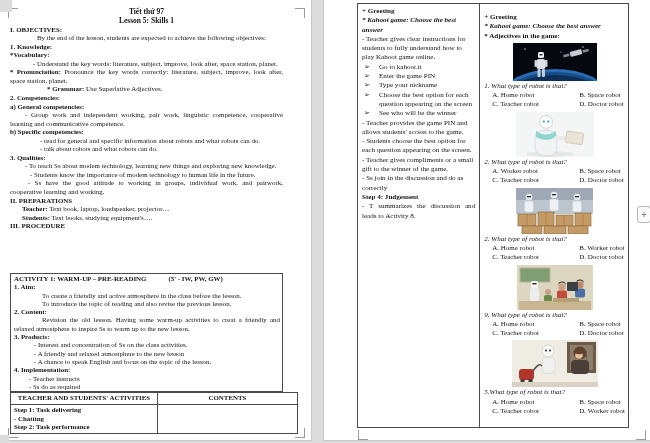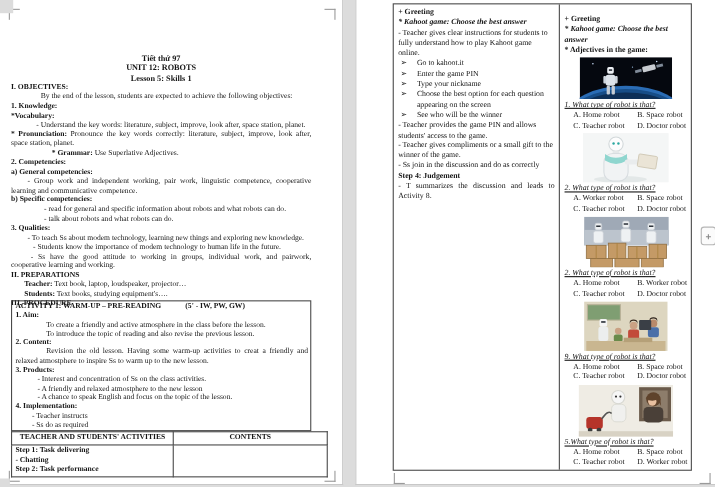--- a/index.html
+++ b/index.html
@@ -10,21 +10,21 @@
   #pgL{left:0;width:312px;border-left:none;border-top:none;}
   #pgR{left:323px;width:327px;border-right:none;border-top:none;}
   .corner{position:absolute;background:#dcdcdc;}
   .mk{position:absolute;width:9px;height:9px;}
   .mk.tl{border-top:1px solid #9a9a9a;border-left:1px solid #9a9a9a;}
   .mk.tr{border-top:1px solid #9a9a9a;border-right:1px solid #9a9a9a;}
   .mk.bl{border-bottom:1px solid #9a9a9a;border-left:1px solid #9a9a9a;}
   .mk.br{border-bottom:1px solid #9a9a9a;border-right:1px solid #9a9a9a;}
 
   
-  .lpad{padding:7px 0 0 10px;width:273px;margin-top:41px;}
+  .lpad{padding:7px 0 0 10px;width:273px;}
   p{margin:0;font-size:6.9px;line-height:8.55px;}
   .tl{font-weight:bold;text-align:center;font-size:7.5px;line-height:9.3px;}
   .b{font-weight:bold;}
   .bi{font-weight:bold;font-style:italic;}
   .j{text-align:justify;}
   .i12{text-indent:12px}.i15{text-indent:15px}.i18{text-indent:18px}.i20{text-indent:20px}
   .i23{text-indent:23px}.i27{text-indent:27px}.i28{text-indent:28px}.i30{text-indent:30px}.i37{text-indent:37px}
   .abox{position:absolute;left:10px;top:273px;width:273px;height:119px;box-sizing:border-box;
         border:1px solid #4a4a4a;padding:1px 2px 0 3px;}
   .abox p{line-height:8.3px;}
@@ -38,35 +38,34 @@
   
   .rtab{position:absolute;left:33px;top:3px;width:272px;height:425px;box-sizing:border-box;
         border:1px solid #4a4a4a;display:flex;}
   .rcolA{width:152px;box-sizing:border-box;border-right:1px solid #4a4a4a;padding:3px 4px 0 4px;}
   .rcolA p{font-size:7.1px;line-height:9.3px;}
   .rcolB{flex:1;box-sizing:border-box;padding:9px 3px 0 4px;}
   .rcolB p{font-size:7.1px;line-height:9.3px;}
   .blt{display:flex;}
   .bch{flex:none;width:17px;padding-left:2px;box-sizing:border-box;}
   .qimg{display:block;margin:2px auto 1px;}
-  .qline{font-style:italic;text-decoration:underline;}
-  .ans{display:grid;grid-template-columns:58px 1fr;padding-left:8px;font-size:7px;line-height:9.3px;}
+  .qline{font-style:italic;}
+  .ans{display:grid;grid-template-columns:58px 1fr;padding-left:8px;font-size:7px;line-height:9.3px;gap:29px;}
   .ans span{white-space:nowrap;}
   .plus-btn{position:absolute;left:637px;top:206px;width:14px;height:17px;box-sizing:border-box;
         border:1px solid #b5b5b5;border-radius:3px;background:#fbfbfb;color:#8a8a8a;
         display:flex;align-items:center;justify-content:center;
         font:bold 9px "Liberation Sans","DejaVu Sans",sans-serif;}
 </style>
 </head>
 <body>
 
 <div id="pgL" class="page">
   <div class="lpad">
     <p class="tl">Tiết thứ 97</p>
-    <p class="tl">UNIT 12: ROBOTS</p>
     <p class="tl">Lesson 5: Skills 1</p>
     <p><b>I. OBJECTIVES:</b></p>
     <p class="i27 j"><span>By the end of the lesson, students are expected to achieve the following objectives:</span></p>
     <p><b>1. Knowledge:</b></p>
     <p><b>*Vocabulary:</b></p>
     <p class="i23 j"><span>- Understand the key words: literature, subject, improve, look after, space station, planet.</span></p>
     <p class="j"><b>* Pronunciation:</b><span> Pronounce the key words correctly: literature, subject, improve, look after, space station, planet.</span></p>
     <p class="i37"><b>* Grammar:</b><span> Use Superlative Adjectives.</span></p>
     <p><b>2. Competencies:</b></p>
     <p><b>a) General competencies:</b></p>
@@ -146,20 +145,21 @@
         </p>
       <p class="blt">
           <span class="bch">➢</span>
           <span>Choose the best option for each question appearing on the screen</span>
         </p>
       <p class="blt">
           <span class="bch">➢</span>
           <span>See who will be the winner</span>
         </p>
       <p><span>- Teacher provides the game PIN and allows students' access to the game.</span></p>
+      <p><span>- Students choose the best option for each question appearing on the screen.</span></p>
       <p><span>- Teacher gives compliments or a small gift to the winner of the game.</span></p>
       <p><span>- Ss join in the discussion and do as correctly</span></p>
       <p><b>Step 4: Judgement</b></p>
       <p class="j"><span>- T summarizes the discussion and leads to Activity 8.</span></p>
     </div>
 
     <div class="rcolB">
       <p><b>+ Greeting</b></p>
       <p><b class="bi">* Kahoot game: Choose the best answer</b></p>
       <p><b>* Adjectives in the game:</b></p>

